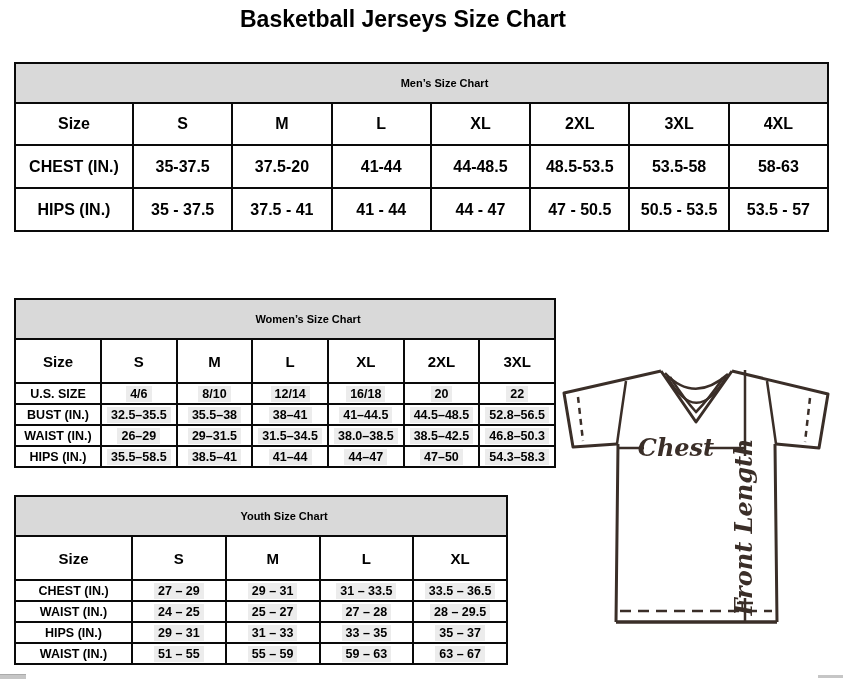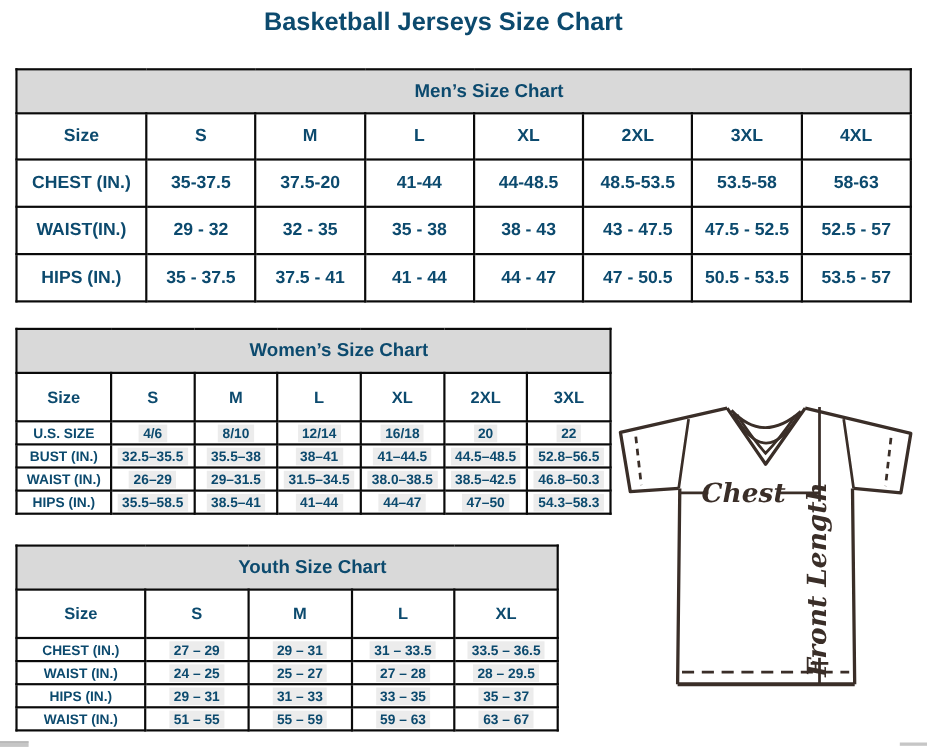--- a/index.html
+++ b/index.html
@@ -4,29 +4,29 @@
 <style>
   :root{
     --table-header-bg:#d9d9d9;
     --border-color:#0a0a0a;
     --line-color:#3a2e28;
     --highlight:#ececec;
     --scrollbar:#c6c6c6;
   }
   html,body{margin:0;padding:0;background:#fff;}
   #page{position:relative;width:843px;height:679px;background:#fff;overflow:hidden;
-        font-family:"Liberation Sans",sans-serif;color:#0c4a6e;}
+        font-family:"Liberation Sans",sans-serif;color:#000000;}
   #page-title{position:absolute;top:6px;left:0;width:806px;text-align:center;
         font-size:23px;font-weight:bold;letter-spacing:0px;}
   table.size-table{position:absolute;border-collapse:collapse;table-layout:fixed;
         background:#fff;}
   table.size-table td,table.size-table th{border:2px solid var(--border-color);
         text-align:center;vertical-align:middle;font-weight:bold;padding:0 2px;
         overflow:hidden;white-space:nowrap;}
-  tr.title-row td{background:var(--table-header-bg);font-size:17px;height:38px;padding-left:48px;}
+  tr.title-row td{background:var(--table-header-bg);font-size:11px;height:38px;padding-left:48px;}
   
   #mens-table{left:14px;top:62px;width:815px;}
   #mens-table col.c0{width:118px;}
   #mens-table .head-row th{height:40px;font-size:16px;}
   #mens-table .data-row th,#mens-table .data-row td{height:41px;font-size:16px;}
   #mens-table .row-label{font-size:15px;}
   
   #womens-table{left:14px;top:298px;width:542px;}
   #womens-table col.c0{width:86px;}
   #womens-table .head-row th{height:42px;font-size:15px;}
@@ -84,30 +84,20 @@
           <th class="row-label">CHEST (IN.)</th>
           <td>35-37.5</td>
           <td>37.5-20</td>
           <td>41-44</td>
           <td>44-48.5</td>
           <td>48.5-53.5</td>
           <td>53.5-58</td>
           <td>58-63</td>
         </tr>
         <tr class="data-row">
-          <th class="row-label">WAIST(IN.)</th>
-          <td>29 - 32</td>
-          <td>32 - 35</td>
-          <td>35 - 38</td>
-          <td>38 - 43</td>
-          <td>43 - 47.5</td>
-          <td>47.5 - 52.5</td>
-          <td>52.5 - 57</td>
-        </tr>
-        <tr class="data-row">
           <th class="row-label">HIPS (IN.)</th>
           <td>35 - 37.5</td>
           <td>37.5 - 41</td>
           <td>41 - 44</td>
           <td>44 - 47</td>
           <td>47 - 50.5</td>
           <td>50.5 - 53.5</td>
           <td>53.5 - 57</td>
         </tr>
       </tbody>

